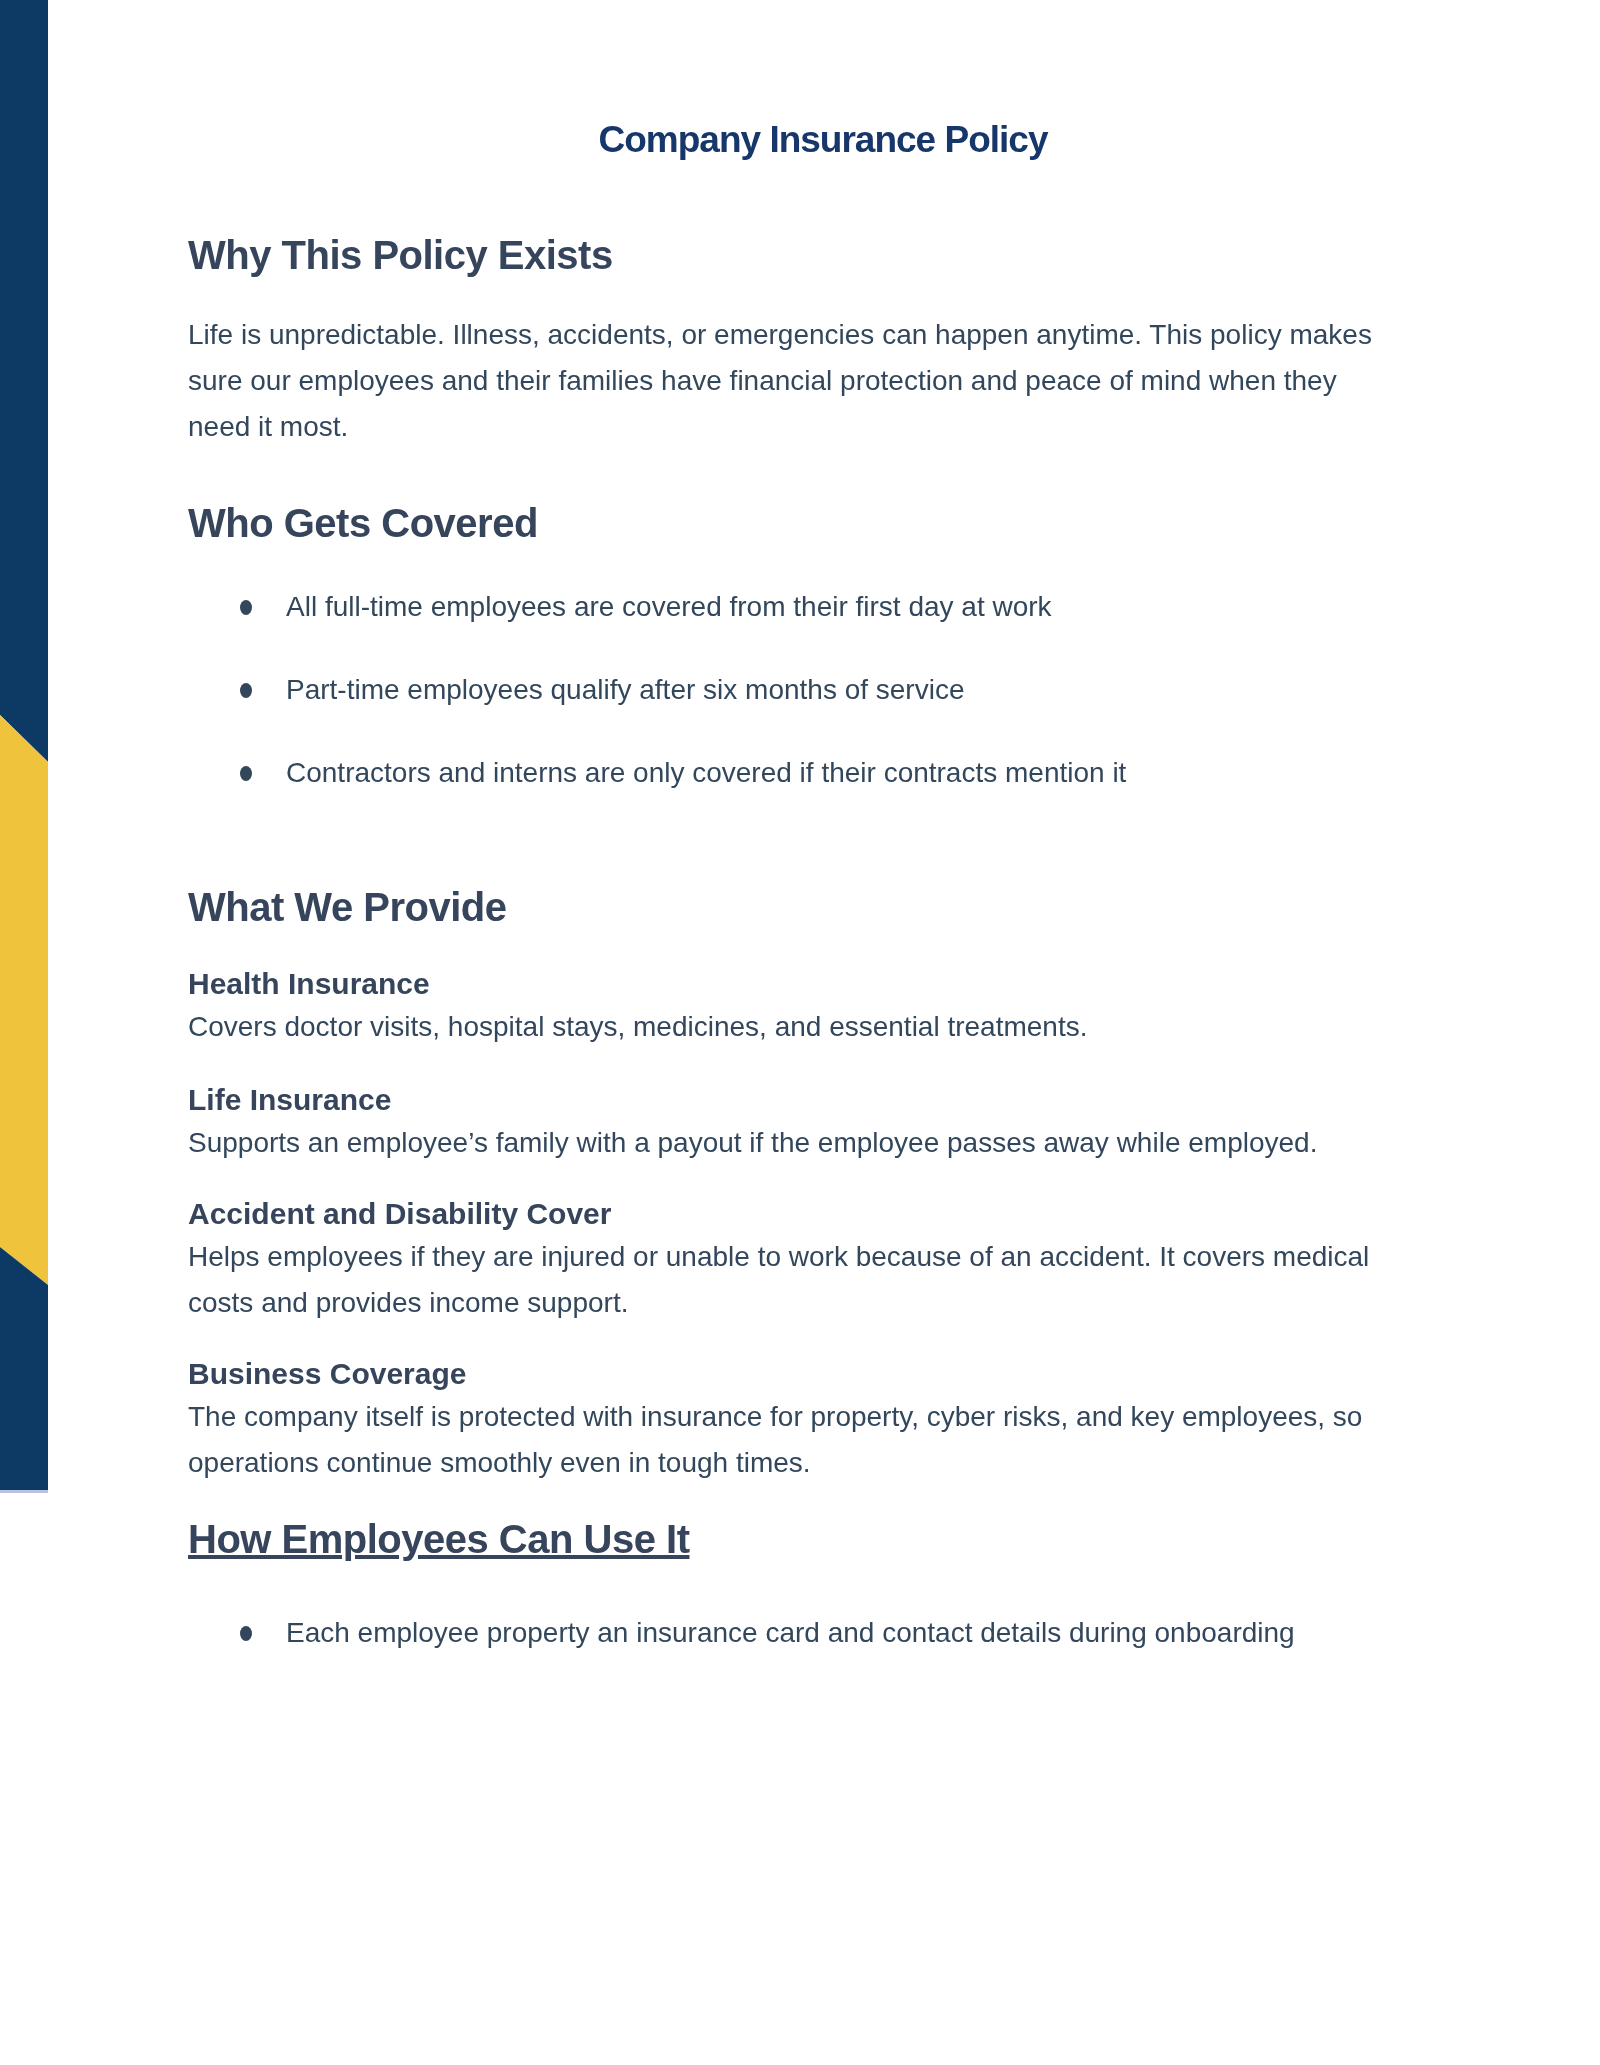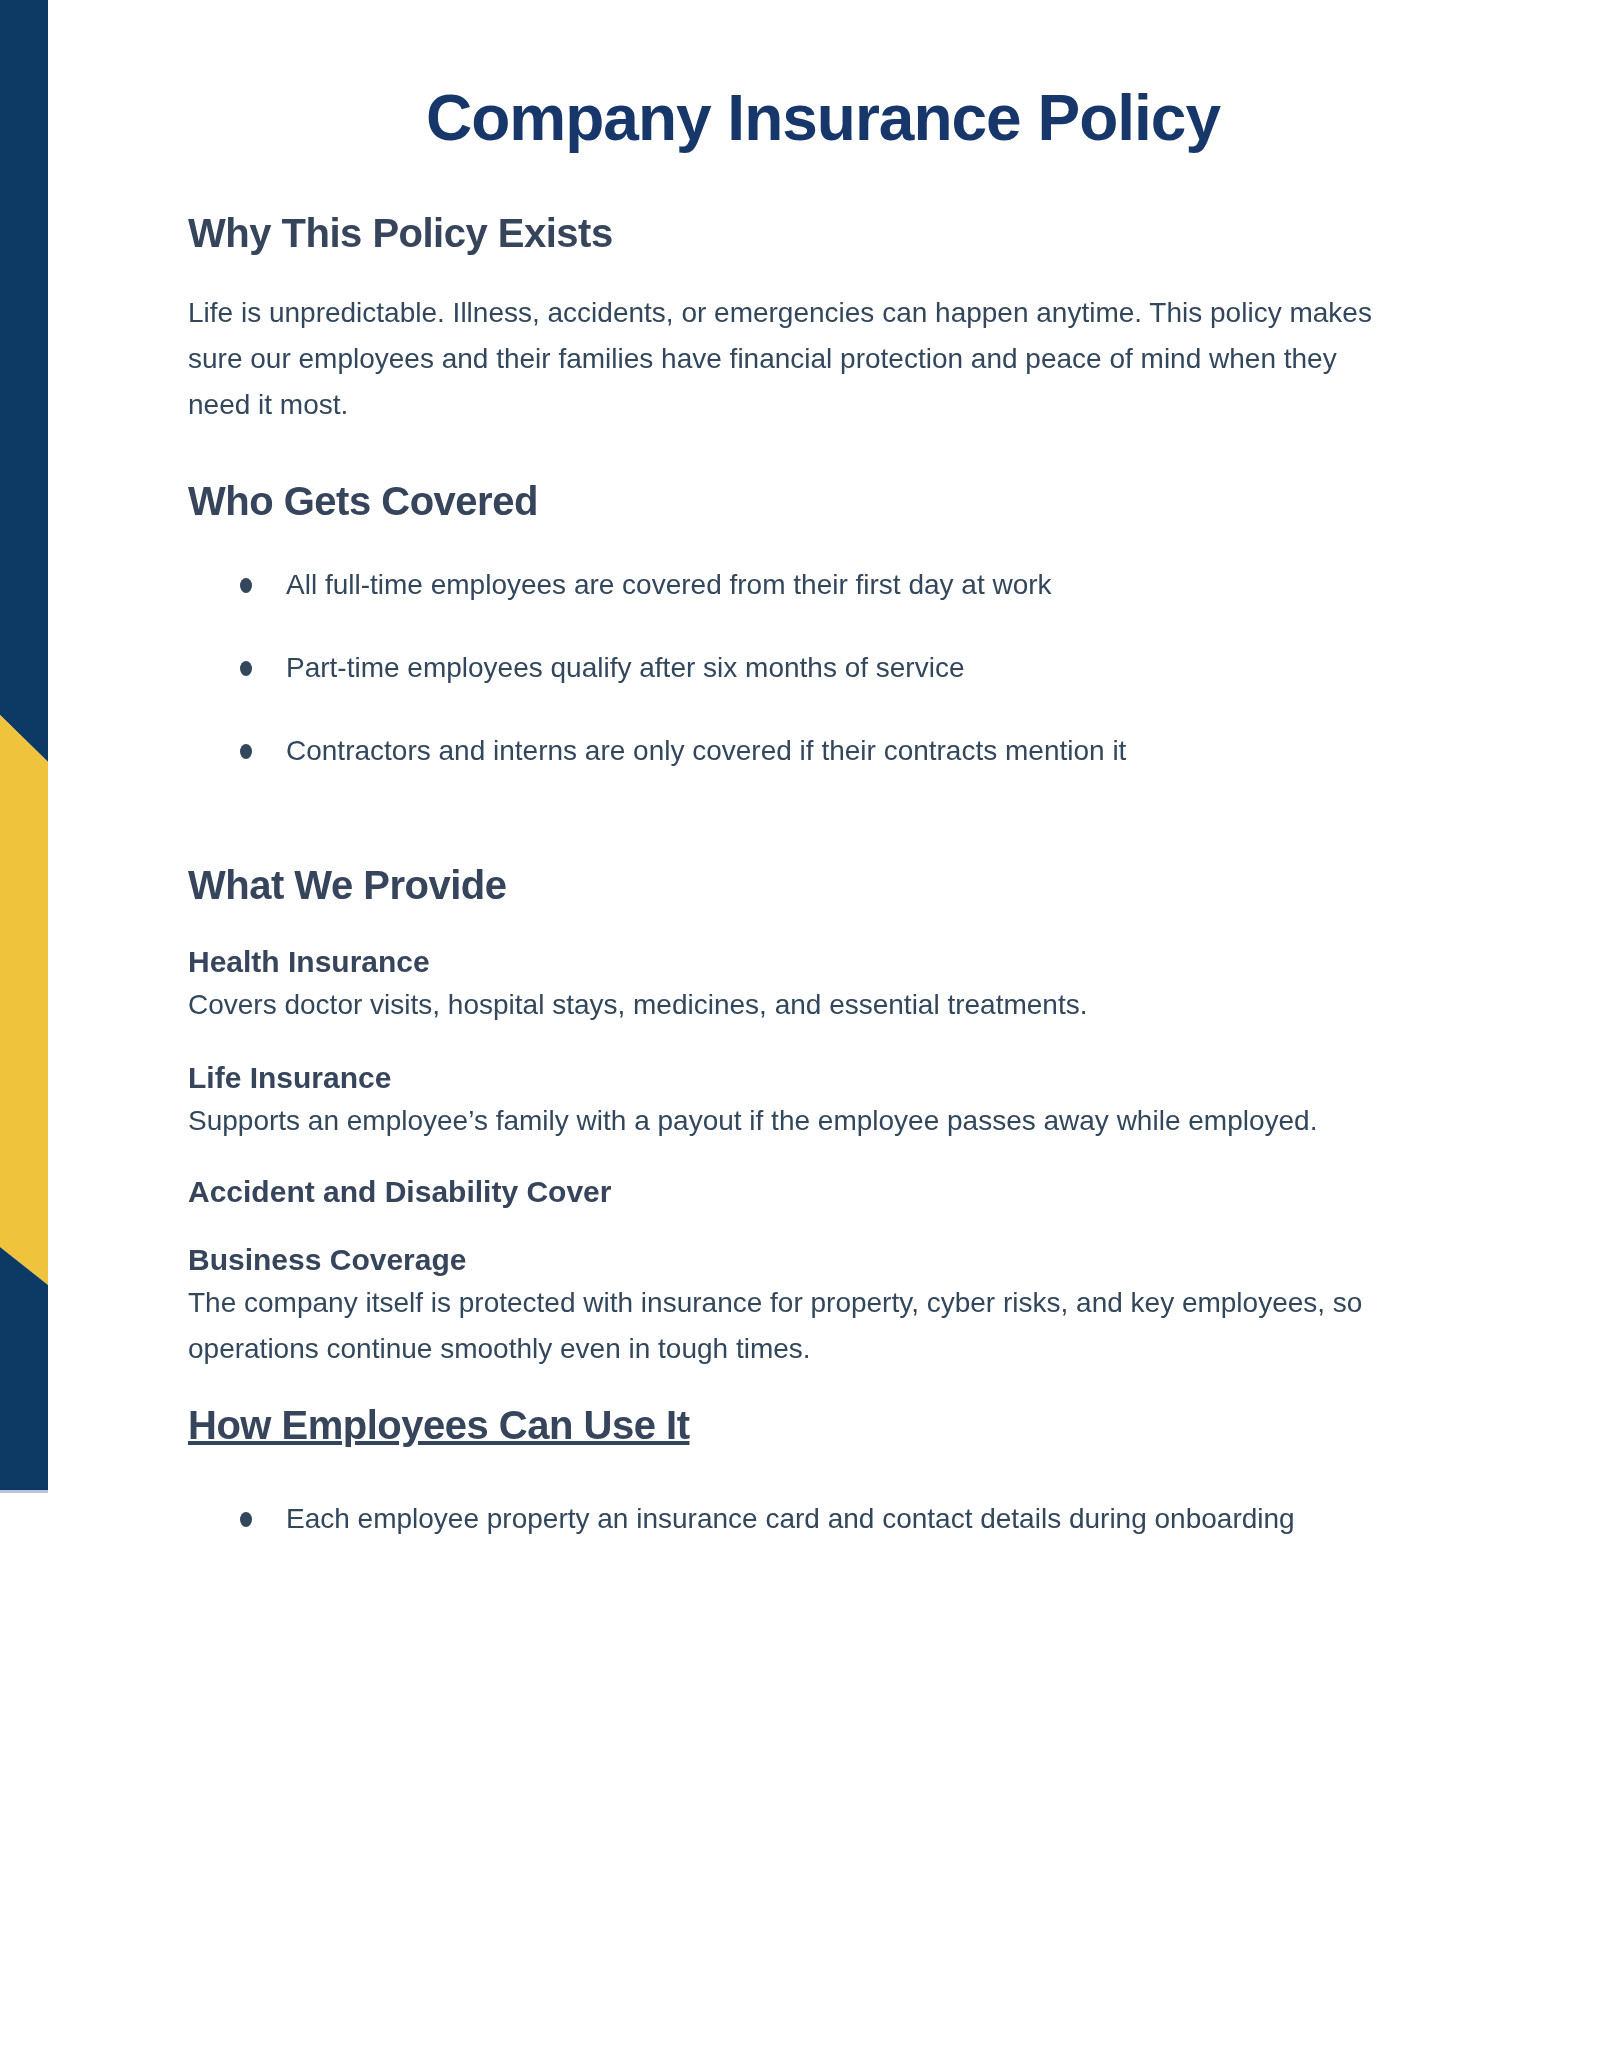--- a/index.html
+++ b/index.html
@@ -24,23 +24,23 @@
     position: absolute;
     left: 0; top: 0;
     width: 48px; height: 1493px;
   }
   .content {
     position: absolute;
     left: 188px; top: 0;
     width: 1270px;
   }
   h1.doc-title {
-    margin-top: 84px;
+    margin-top: 106px;
     text-align: center;
-    font-size: 64px;
+    font-size: 37px;
     font-weight: 700;
     letter-spacing: -1px;
     line-height: 68px;
     color: var(--title);
   }
   h2.section-heading {
     font-size: 40px;
     font-weight: 700;
     letter-spacing: -0.5px;
     line-height: 50px;
@@ -125,20 +125,22 @@
 
   <h2 class="section-heading h2-provide">What We Provide</h2>
 
   <h3 class="sub-heading h3-health">Health Insurance</h3>
   <p class="body-text"> Covers doctor visits, hospital stays, medicines, and essential treatments.</p>
 
   <h3 class="sub-heading h3-life">Life Insurance</h3>
   <p class="body-text"> Supports an employee’s family with a payout if the employee passes away while employed.</p>
 
   <h3 class="sub-heading h3-accident">Accident and Disability Cover</h3>
+  <p class="body-text"> Helps employees if they are injured or unable to work because of an accident. It covers medical
+costs and provides income support.</p>
 
   <h3 class="sub-heading h3-business">Business Coverage</h3>
   <p class="body-text"> The company itself is protected with insurance for property, cyber risks, and key employees, so
 operations continue smoothly even in tough times.</p>
 
   <h2 class="section-heading h2-use">How Employees Can Use It</h2>
   <ul class="bullet-list single">
     <li>
       <span class="dot"></span>
       <span>Each employee property an insurance card and contact details during onboarding</span>

